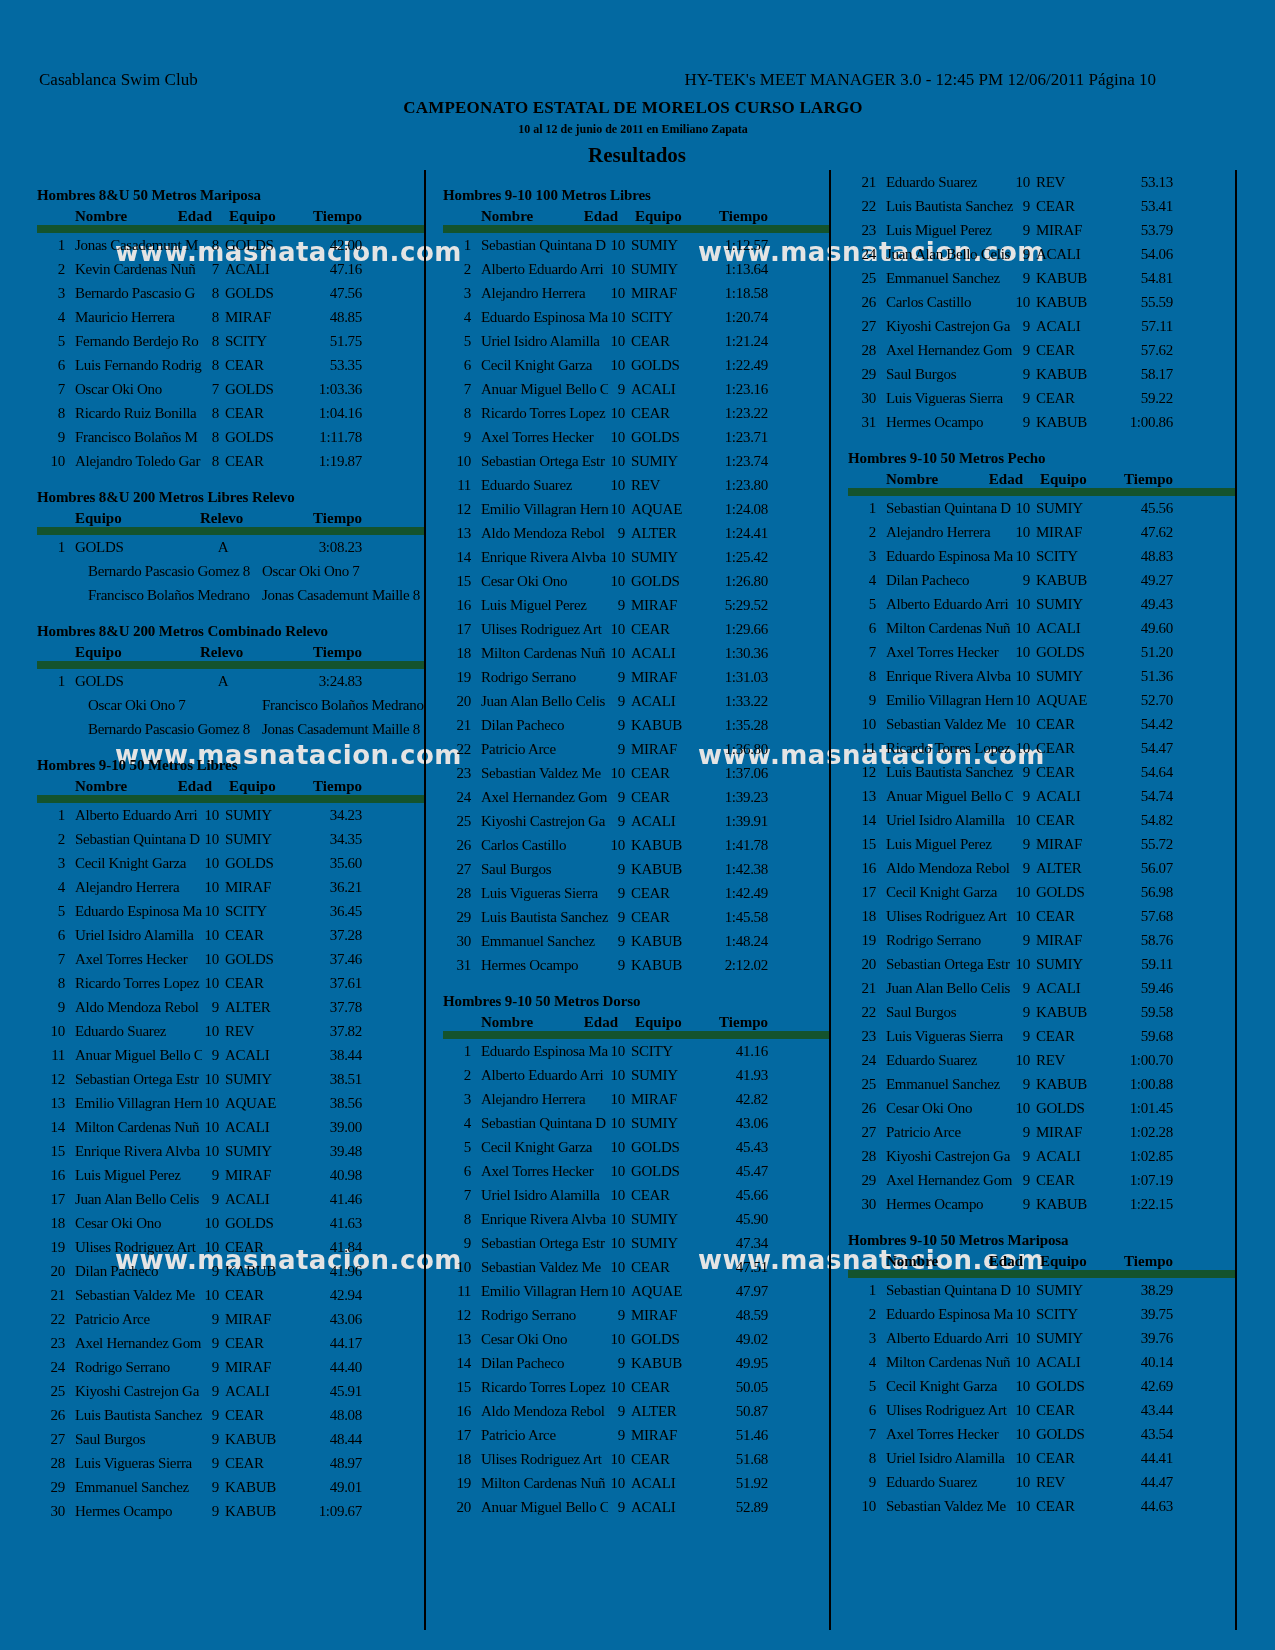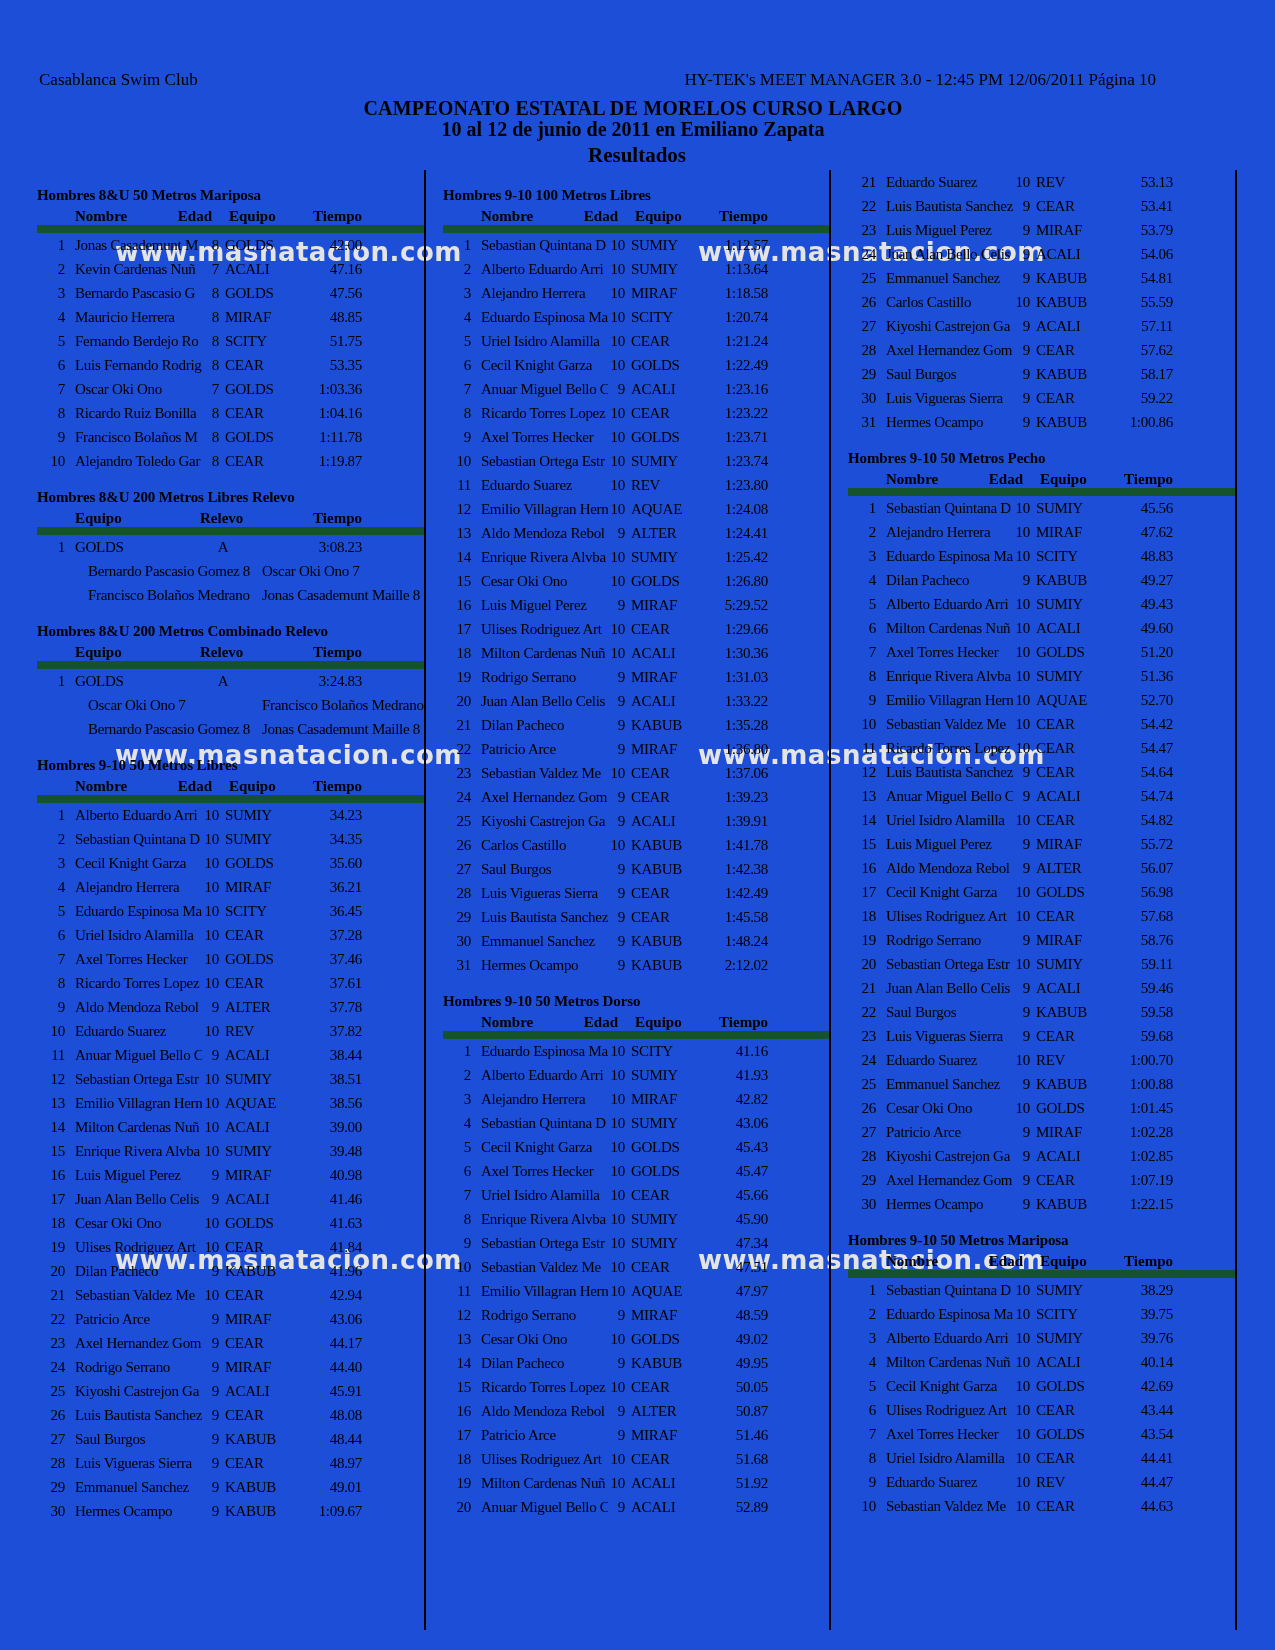--- a/index.html
+++ b/index.html
@@ -1,24 +1,24 @@
 <!DOCTYPE html>
 <html><head>
   <meta charset="utf-8">
   <style>
     html, body { margin: 0; padding: 0; background: #ffffff; }
     .page {
-      position: relative; width: 1275px; height: 1650px; background: #1d4ed8; color: #000000;
+      position: relative; width: 1275px; height: 1650px; background: #0369a1; color: #000000;
       font-family: "Liberation Serif", "DejaVu Serif", serif; overflow: hidden;
     }
     .hdr { position: absolute; font-size: 17px; line-height: 20px; white-space: nowrap; z-index: 1; }
     .club { left: 39px; top: 70px; }
     .software { right: 119px; top: 70px; }
-    .meet-title { left: 0; width: 1266px; text-align: center; top: 98px; font-weight: bold; font-size: 20px; letter-spacing: 0.2px; }
-    .meet-dates { left: 0; width: 1266px; text-align: center; top: 119px; font-weight: bold; font-size: 20px; }
+    .meet-title { left: 0; width: 1266px; text-align: center; top: 98px; font-weight: bold; font-size: 17px; letter-spacing: 0.2px; }
+    .meet-dates { left: 0; width: 1266px; text-align: center; top: 119px; font-weight: bold; font-size: 12px; }
     .results-title { left: 4px; width: 1266px; text-align: center; top: 142px; font-weight: bold; font-size: 21px; line-height: 26px; }
 
     .wm {
       position: absolute; font-family: "DejaVu Sans", sans-serif; font-weight: bold; font-size: 26px;
       line-height: 30px; color: #e4e4e4; white-space: nowrap; z-index: 0; letter-spacing: 0.5px;
     }
     .vdiv { position: absolute; top: 170px; width: 2px; height: 1460px; background: #000000; z-index: 2; }
 
     .col { position: absolute; width: 387px; z-index: 1; }
     .section + .section { margin-top: 12px; }

